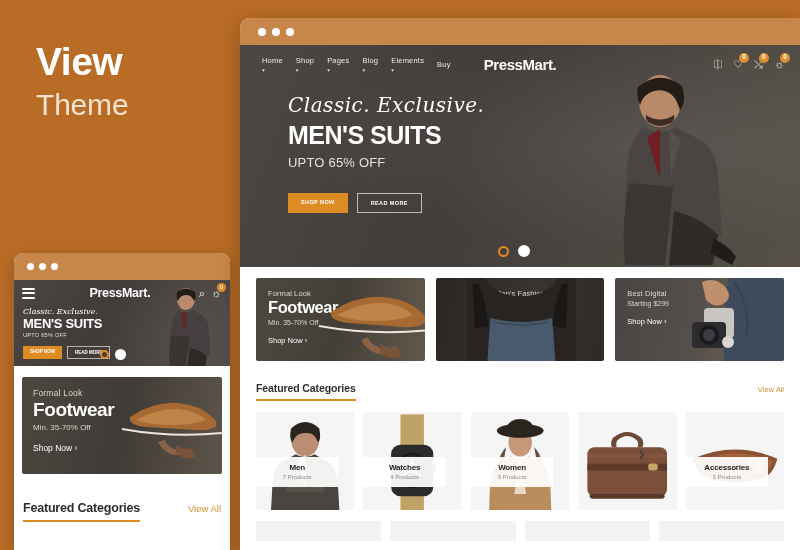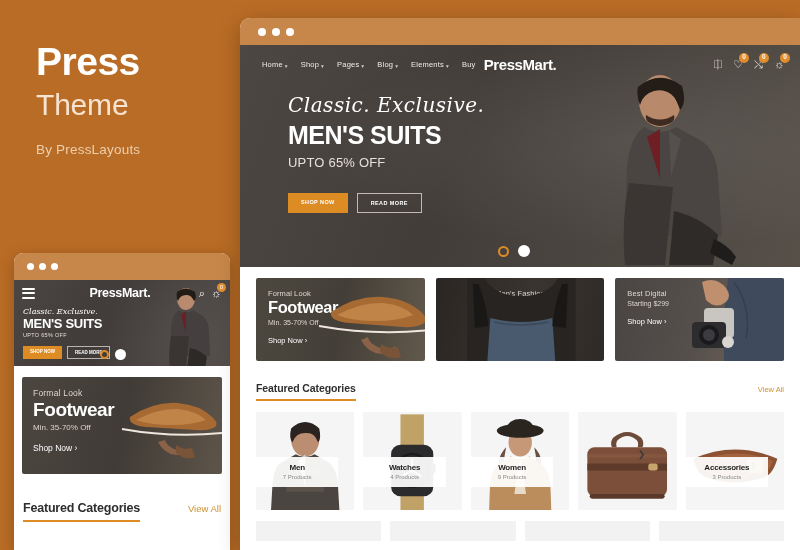--- a/index.html
+++ b/index.html
@@ -117,21 +117,21 @@
       radial-gradient(ellipse at 72% 45%, rgba(255,255,255,.07), transparent 60%),
       linear-gradient(110deg, #4d4744 0%, #433d3a 40%, #565049 100%);
   }
   .d-nav {
     position: relative; z-index: 5; display: flex; align-items: center;
     height: 38px; padding: 0 16px 0 22px;
   }
   .d-menu { display: flex; gap: 13px; align-items: center; }
   .d-menu a {
     color: #efeae6; font-size: 7.5px; text-decoration: none; letter-spacing: .2px;
-    display: inline-flex; align-items: flex-end; gap: 2px;
+    display: inline-flex; align-items: flex-start; gap: 2px; flex-direction: column;
   }
   .caret { font-size: 5.5px; opacity: .8; }
   .d-logo {
     position: absolute; left: 0; right: 0; text-align: center;
     color: #fff; font-weight: bold; font-size: 15px; letter-spacing: -.4px;
     pointer-events: none;
   }
   .d-icons { margin-left: auto; display: flex; gap: 11px; align-items: center; position: relative; z-index: 6;}
   .d-ico { position: relative; color: #e9e3de; font-size: 11px; line-height: 1; }
   .d-badge {
@@ -203,23 +203,22 @@
     z-index: 8;
   }
 
   .d-nextrow { display: flex; gap: 9px; padding: 11px 16px 0 16px; }
   .nextcard { flex: 1; height: 20px; background: #f2f2f2; border-radius: 1px; }
 </style>
 </head>
 <body>
 
 <div class="promo">
-  <div class="promo-title">Press</div>
+  <div class="promo-title">View</div>
   <div class="promo-sub">Theme</div>
-  <div class="promo-by">By PressLayouts</div>
 </div>
 
 <div class="mobile">
   <div class="mobile-chrome">
     <span class="dot"></span>
     <span class="dot"></span>
     <span class="dot"></span>
   </div>
   <div class="mobile-body">
 

